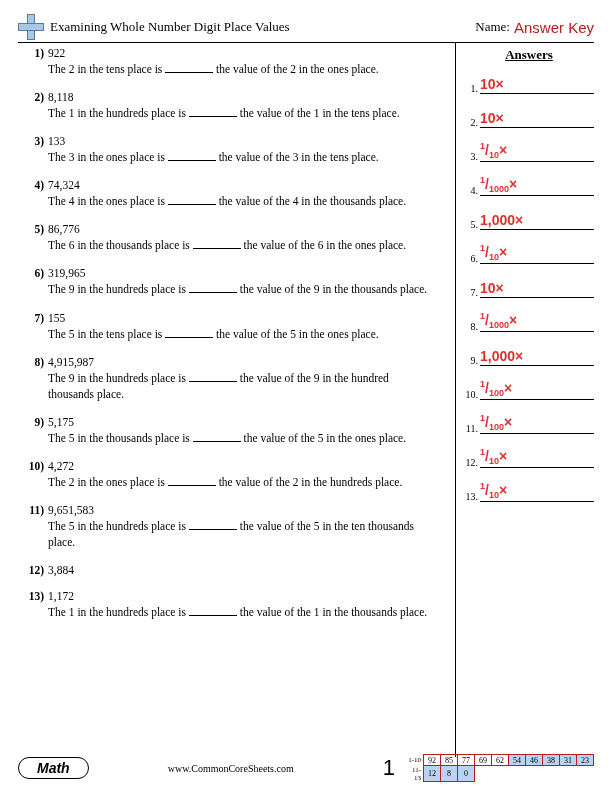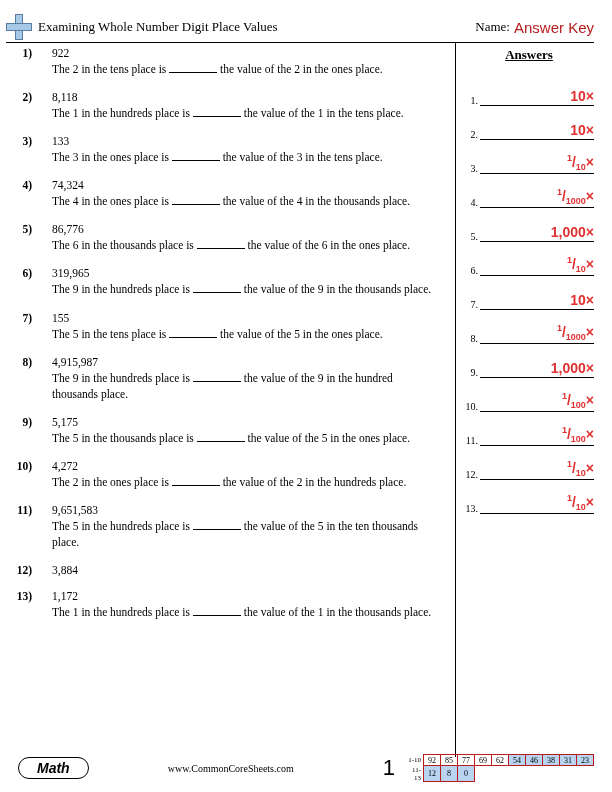--- a/index.html
+++ b/index.html
@@ -1,39 +1,39 @@
 <!DOCTYPE html>
 <html><head>
 <meta charset="utf-8">
 <style>
   body{margin:0;font-family:"Times New Roman",serif;font-size:11.5px;color:#000;background:#fff}
-  .page{width:612px;height:792px;position:relative;box-sizing:border-box;padding:14px 18px 0 6px}
+  .page{width:612px;height:792px;position:relative;box-sizing:border-box;padding:14px 18px 0 18px}
   .hdr{display:flex;align-items:center;border-bottom:1px solid #000;padding-bottom:2px}
   .logo{width:26px;height:26px;position:relative;margin-right:6px}
   .logo:before,.logo:after{content:"";position:absolute;background:#a8c8e8;border:1px solid #5a7aa0}
   .logo:before{left:9px;top:0;width:6px;height:24px}
   .logo:after{left:0;top:9px;width:24px;height:6px}
   .title{flex:1;font-size:13px}
   .name-lbl{font-size:13px;margin-right:4px}
   .ak{color:#b91c1c;font-weight:normal;font-size:15px;font-family:Arial}
   .body{display:flex;height:714px}
   .qcol{flex:1;border-right:1px solid #000;padding-right:6px;padding-top:4px}
   .instr{font-weight:bold;font-size:11.5px;margin-bottom:6px}
   .q{margin-bottom:14px;padding-left:4px}
   .qn{display:inline-block;width:22px;text-align:right;font-weight:bold;vertical-align:top}
-  .qb{display:inline-block;width:380px;vertical-align:top;margin-left:20px}
+  .qb{display:inline-block;width:380px;vertical-align:top;margin-left:4px}
   .num{font-size:11.5px}
   .txt{font-size:11.5px;margin-top:2px;line-height:1.4}
   .blank{display:inline-block;border-bottom:1px solid #000;width:48px;height:10px;vertical-align:baseline}
   .acol{width:130px;padding-left:8px;padding-top:4px}
-  .ahead{font-weight:bold;text-decoration:underline;font-size:13px;text-align:center;margin-bottom:24px}
+  .ahead{font-weight:bold;text-decoration:underline;font-size:13px;text-align:center;margin-bottom:12px}
   .arow{display:flex;align-items:flex-end;margin-bottom:15px}
   .an{width:14px;font-size:10px;text-align:right;margin-right:2px}
   .aline{flex:1;border-bottom:1px solid #000;text-align:center;height:18px;position:relative}
-  .aval{position:absolute;bottom:1px;left:0;right:0;text-align:right;color:#e03030;font-weight:bold;font-family:Arial;font-size:14px}
+  .aval{position:absolute;bottom:1px;left:0;right:0;text-align:left;color:#e03030;font-weight:bold;font-family:Arial;font-size:14px}
   .aval .fr{font-size:9px;vertical-align:super}
   .aval .fd{font-size:9px;vertical-align:sub}
   .footer{position:absolute;bottom:10px;left:18px;right:18px;display:flex;align-items:center;font-size:10px}
   .subj{border:1px solid #000;border-radius:12px;padding:2px 18px;font-weight:bold;font-style:italic;font-size:14px;font-family:Arial}
   .site{flex:1;text-align:center;font-size:10px}
   .pnum{font-size:22px;font-family:Arial;margin:0 10px}
   .grid{border-collapse:collapse;font-size:8px}
   .grid td{border:1px solid #b91c1c;width:16px;height:10px;text-align:center;padding:0}
   .grid .lbl{border:none;font-size:7px;text-align:right;padding-right:2px}
   .hl{background:#b8d4f0}

